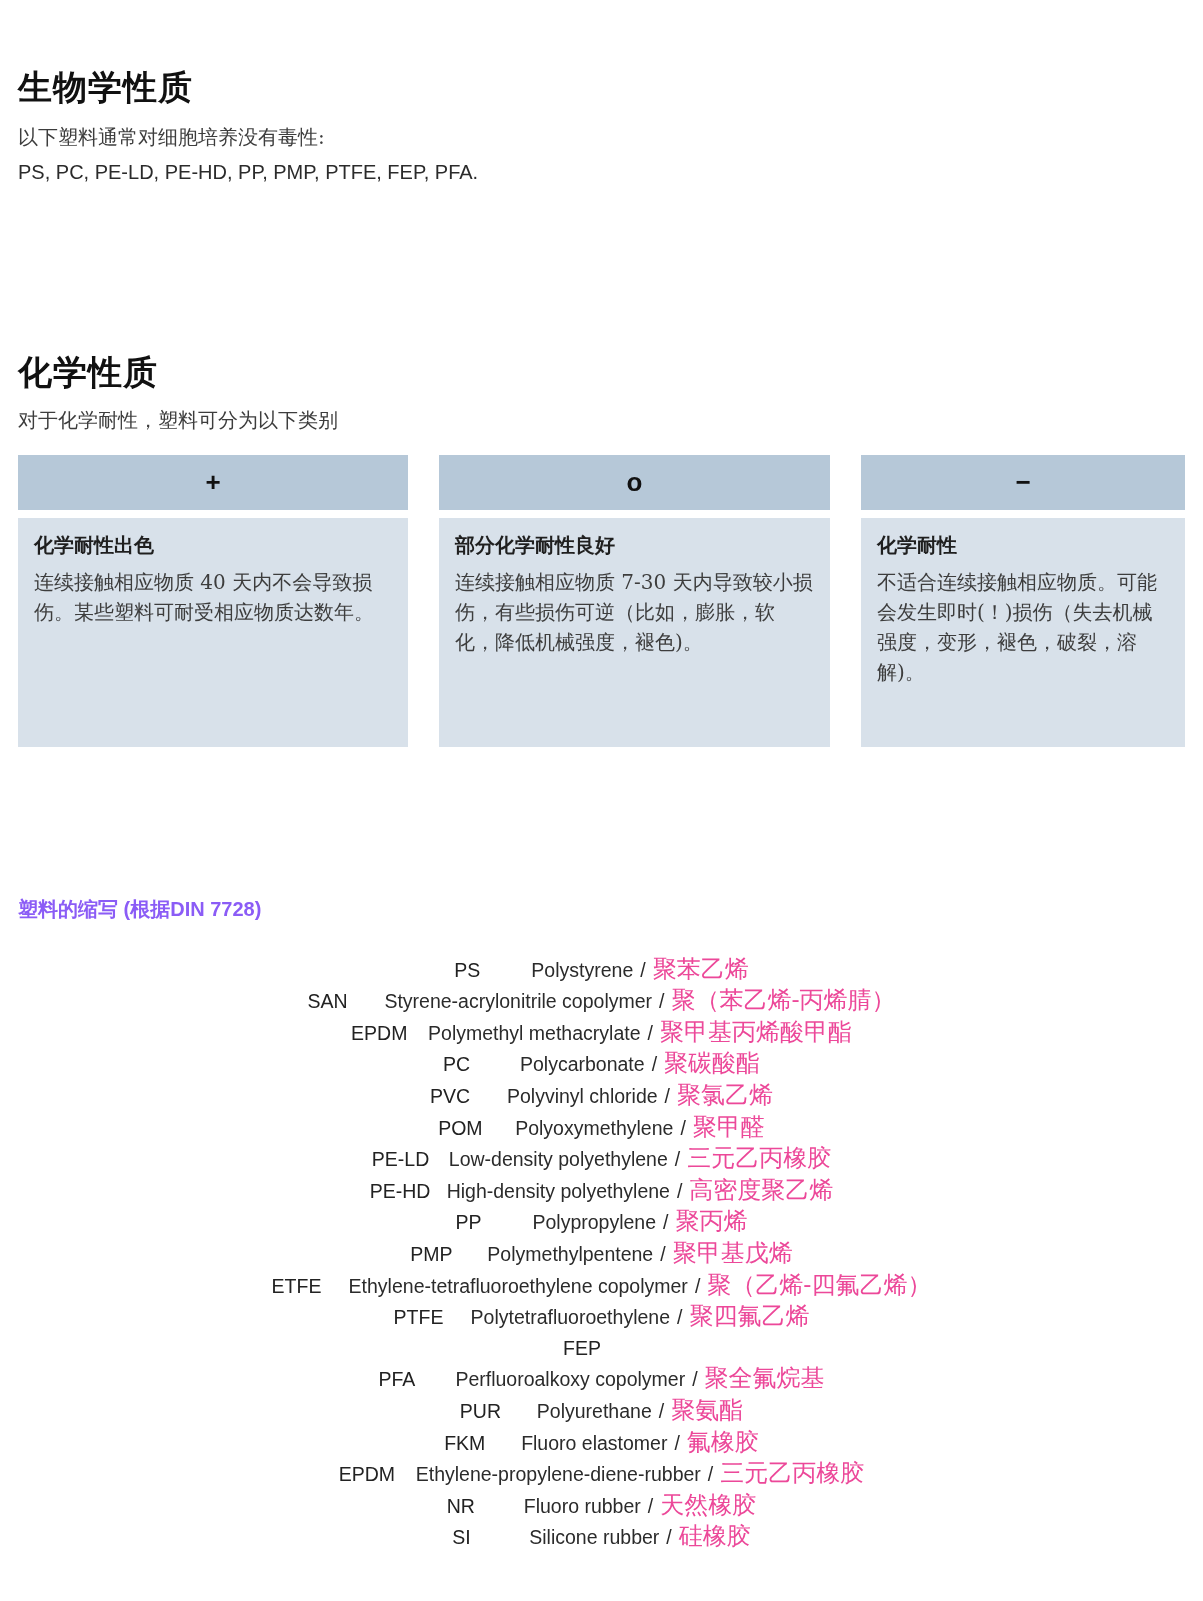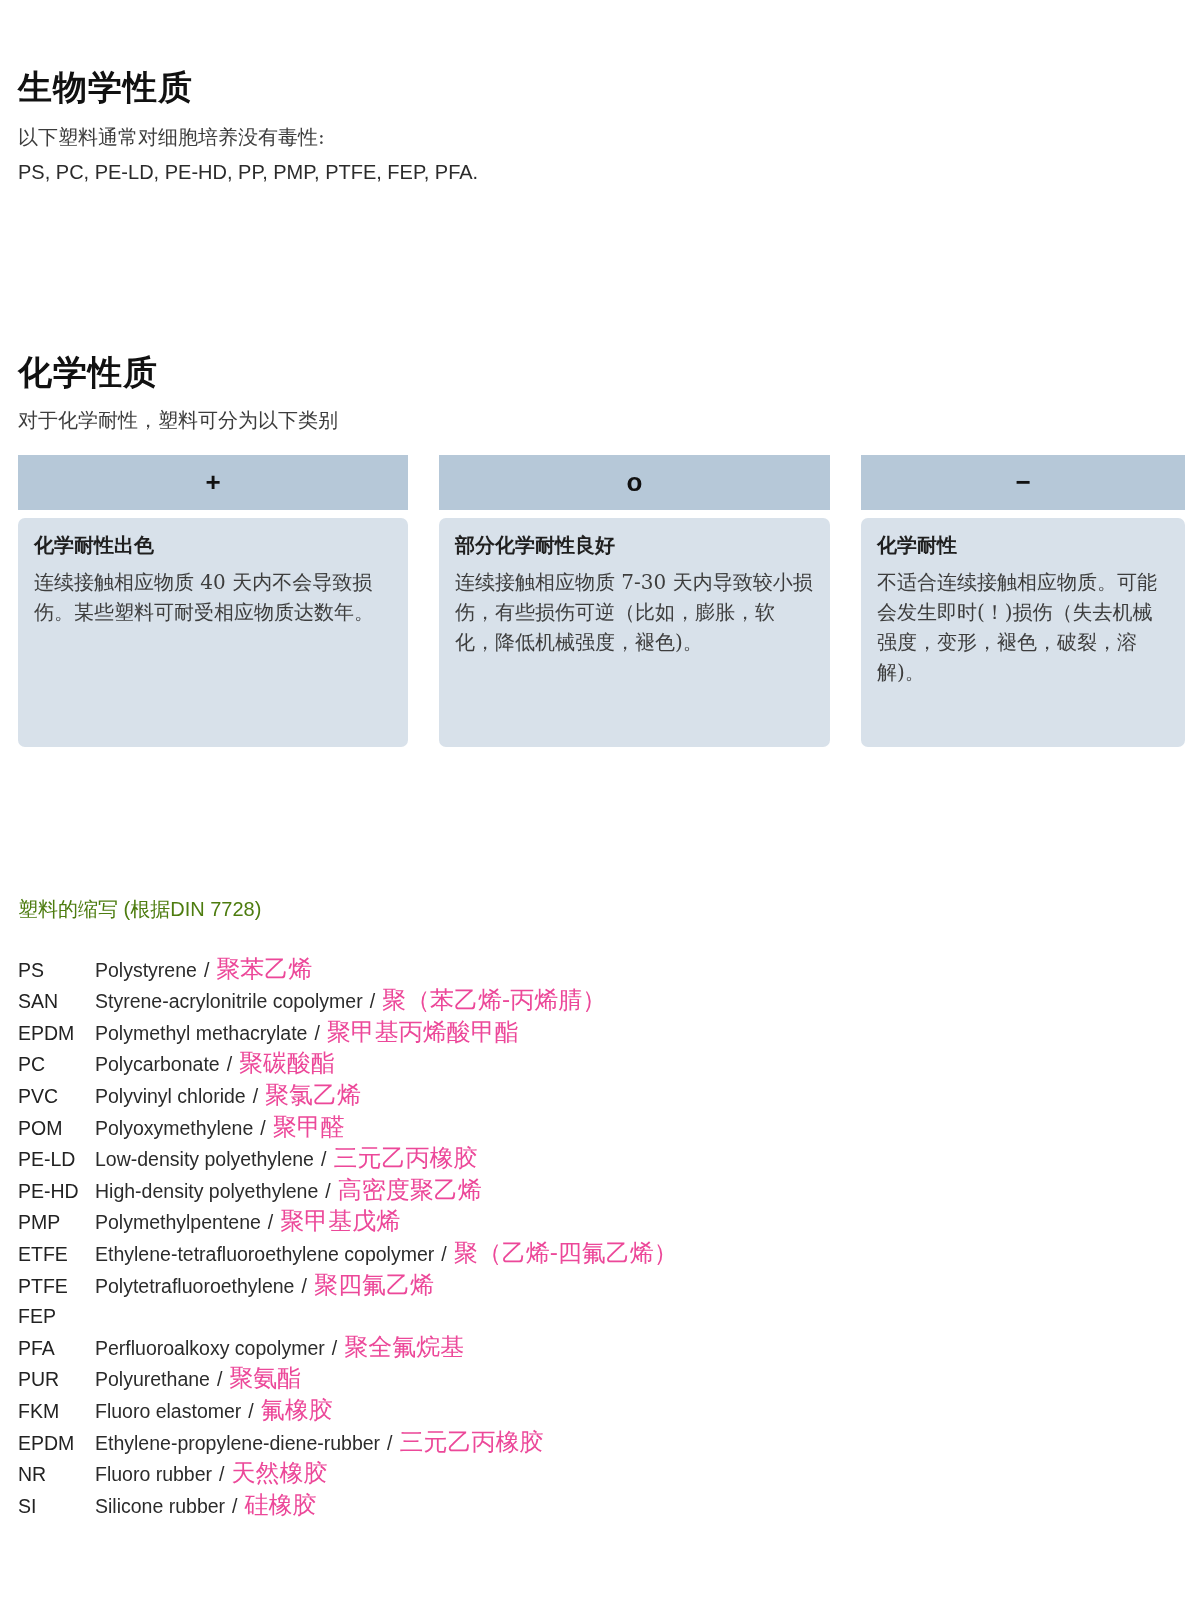--- a/index.html
+++ b/index.html
@@ -53,47 +53,47 @@
     font-size:26px;
     color:#111;
     line-height:1;
   }
   .cat-body{
     margin-top:8px;
     background:var(--content-box);
     height:229px;
     padding:14px 16px;
     box-sizing:border-box;
-    border-radius:7px;
   }
   .cat-heading{
     font-weight:bold;
     font-size:20px;
     color:#1f1f1f;
     line-height:1.3;
   }
   .cat-text{
     margin:9px 0 0;
     font-size:20px;
     line-height:1.5;
   }
 
   .abbr h2{
     margin:150px 0 0;
     font-size:20px;
-    font-weight:normal;
-    color:#4d7c0f;
+    font-weight:bold;
+    color:#8b5cf6;
     line-height:1.2;
   }
   .abbr-list{margin-top:33px;}
   .abbr-row{
     display:flex;
     align-items:baseline;
     line-height:30.6px;
     font-size:19.5px;
+    justify-content:center;
   }
   .abbr-code{
     width:77px;
     flex:none;
     color:#222;
   }
   .abbr-en{color:#2b2b2b;}
   .sep{margin:0 7px;color:#2b2b2b;}
   .abbr-zh{font-size:24px;color:#ec4899;}
 </style>
@@ -184,20 +184,24 @@
         <div class="abbr-row">
           <span class="abbr-code">PE-LD</span>
           <span class="abbr-desc"><span class="abbr-en">Low-density polyethylene</span><span class="sep">/</span><span class="abbr-zh zh-serif">三元乙丙橡胶</span></span>
         </div>
 
         <div class="abbr-row">
           <span class="abbr-code">PE-HD</span>
           <span class="abbr-desc"><span class="abbr-en">High-density polyethylene</span><span class="sep">/</span><span class="abbr-zh zh-serif">高密度聚乙烯</span></span>
         </div>
 
+        <div class="abbr-row">
+          <span class="abbr-code">PP</span>
+          <span class="abbr-desc"><span class="abbr-en">Polypropylene</span><span class="sep">/</span><span class="abbr-zh zh-serif">聚丙烯</span></span>
+        </div>
 
         <div class="abbr-row">
           <span class="abbr-code">PMP</span>
           <span class="abbr-desc"><span class="abbr-en">Polymethylpentene</span><span class="sep">/</span><span class="abbr-zh zh-serif">聚甲基戊烯</span></span>
         </div>
 
         <div class="abbr-row">
           <span class="abbr-code">ETFE</span>
           <span class="abbr-desc"><span class="abbr-en">Ethylene-tetrafluoroethylene copolymer</span><span class="sep">/</span><span class="abbr-zh zh-serif">聚（乙烯-四氟乙烯）</span></span>
         </div>

